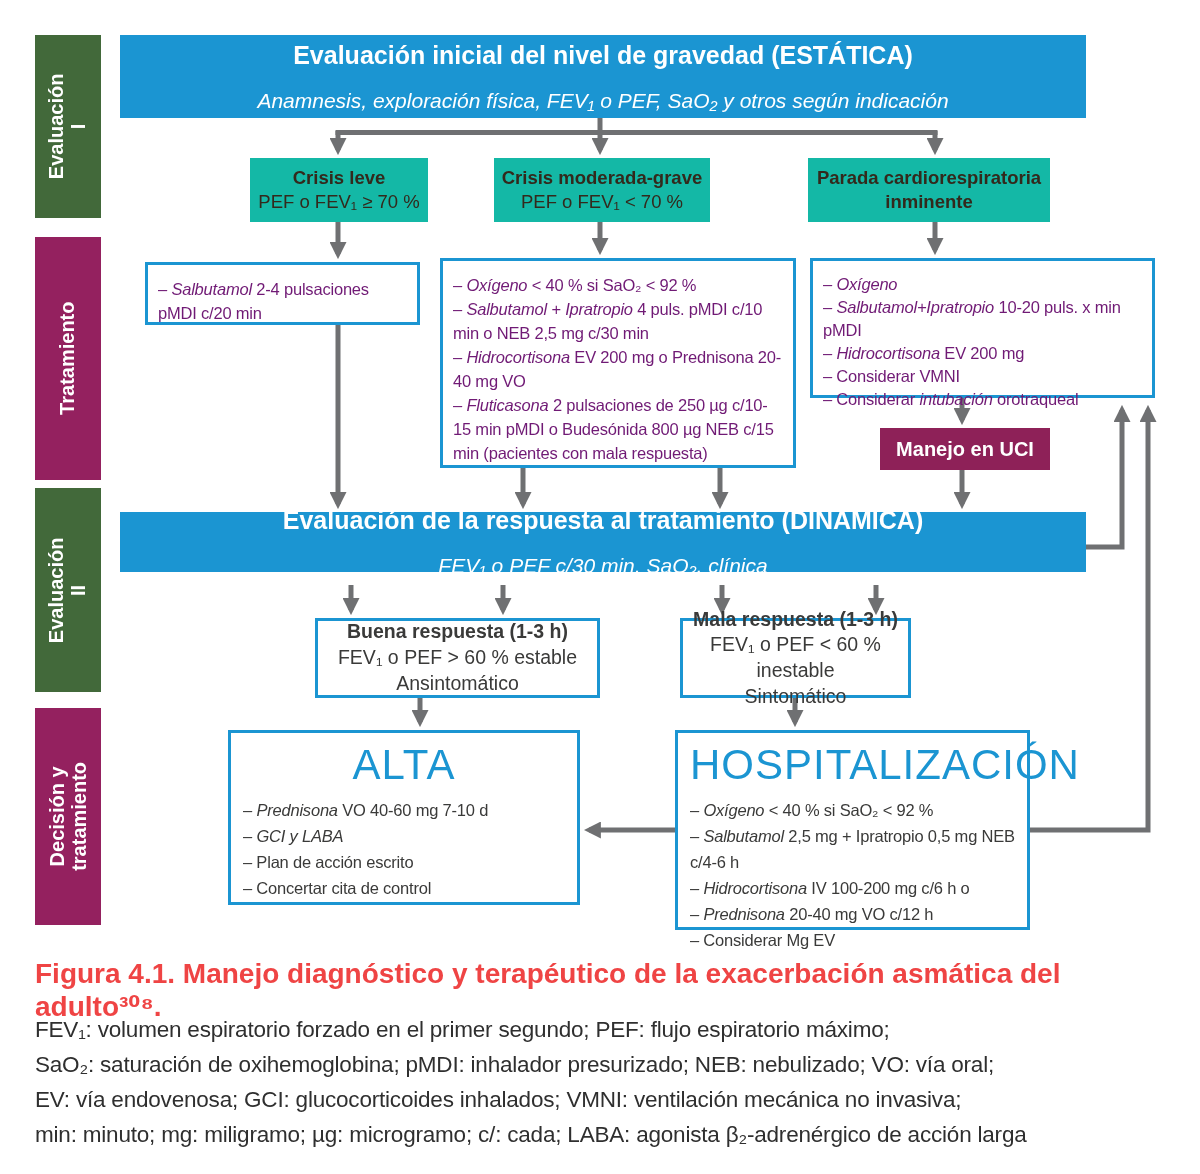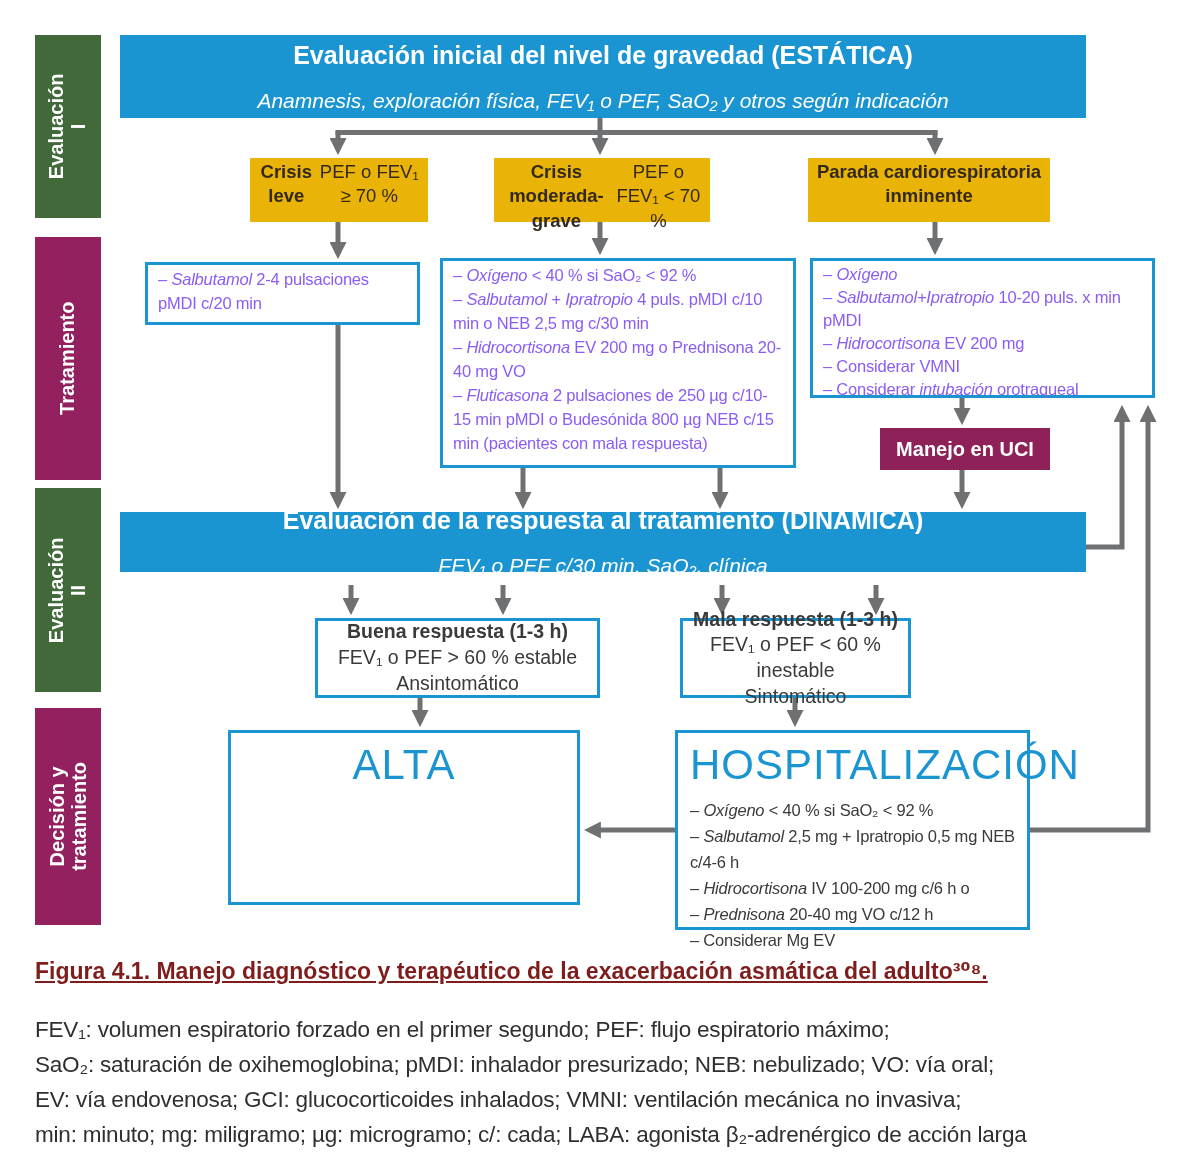--- a/index.html
+++ b/index.html
@@ -17,43 +17,43 @@
   .green{background:#42693a;}
   .purple{background:#94215f;}
 
   
   .banner{background:#1b95d2;color:#fff;text-align:center;display:flex;flex-direction:column;
           justify-content:center;gap:19px;}
   .banner .t{font-weight:bold;font-size:25px;}
   .banner .s{font-style:italic;font-size:21px;}
 
   
-  .sev{background:#eab308;color:#33291c;text-align:center;display:flex;flex-direction:row;
+  .sev{background:#14b8a6;color:#33291c;text-align:center;display:flex;flex-direction:column;
        justify-content:center;font-size:18.5px;line-height:1.32;padding:2px 6px;}
   .sev .t{font-weight:bold;}
 
   
-  .wbox{background:#fff;border:3px solid #1b95d2;padding:2px 10px;font-size:16.5px;
-        letter-spacing:-0.2px;color:#8b5cf6;}
+  .wbox{background:#fff;border:3px solid #1b95d2;padding:12px 10px;font-size:16.5px;
+        letter-spacing:-0.2px;color:#701a75;}
   .wbox .li{line-height:25px;}
   .lh24 .li{line-height:24px;}
   .lh23 .li{line-height:23px;}
 
   .uci{background:#8e2158;color:#fff;font-weight:bold;font-size:20px;display:flex;
        align-items:center;justify-content:center;}
 
   .resp{background:#fff;border:3px solid #1b95d2;text-align:center;font-size:19.5px;
         line-height:1.32;display:flex;flex-direction:column;justify-content:center;padding:8px;}
   .resp .t{font-weight:bold;}
 
   .outcome{background:#fff;border:3px solid #1b95d2;padding:4px 12px;}
   .outcome .t{color:#1b95d2;font-size:42px;text-align:center;margin:4px 0 8px;letter-spacing:1px;}
   .outcome .li{line-height:26px;font-size:16.5px;letter-spacing:-0.2px;}
 
-  .caption{font-weight:bold;font-size:23px;color:#7f1d1d;text-decoration:underline;}
+  .caption{font-weight:bold;font-size:28px;color:#ef4444;}
   .fnotes .li{font-size:22.5px;line-height:35px;color:#2f2f2f;letter-spacing:-0.2px;}
   em{font-style:italic;}
 </style>
 </head>
 <body>
 
 <div class="canvas">
 
   <svg class="arrows" width="1200" height="1174">
     <defs>
@@ -151,20 +151,26 @@
     <div>Ansintomático</div>
   </div>
   <div class="abs z resp" style="left:680px;top:618px;width:231px;height:80px">
     <div class="t">Mala respuesta (1-3 h)</div>
     <div>FEV₁ o PEF &lt; 60 % inestable</div>
     <div>Sintomático</div>
   </div>
 
   <div class="abs z outcome" style="left:228px;top:730px;width:352px;height:175px">
     <div class="t">ALTA</div>
+    <div>
+        <div class="li">– <em>Prednisona</em> VO 40-60 mg 7-10 d</div>
+        <div class="li">– <em>GCI y LABA</em></div>
+        <div class="li">– Plan de acción escrito</div>
+        <div class="li">– Concertar cita de control</div>
+      </div>
   </div>
   <div class="abs z outcome" style="left:675px;top:730px;width:355px;height:200px">
     <div class="t">HOSPITALIZACIÓN</div>
     <div>
         <div class="li">– <em>Oxígeno</em> &lt; 40 % si SaO₂ &lt; 92 %</div>
         <div class="li">– <em>Salbutamol</em> 2,5 mg + Ipratropio 0,5 mg NEB c/4-6 h</div>
         <div class="li">– <em>Hidrocortisona</em> IV 100-200 mg c/6 h o</div>
         <div class="li">– <em>Prednisona</em> 20-40 mg VO c/12 h</div>
         <div class="li">– Considerar Mg EV</div>
       </div>

